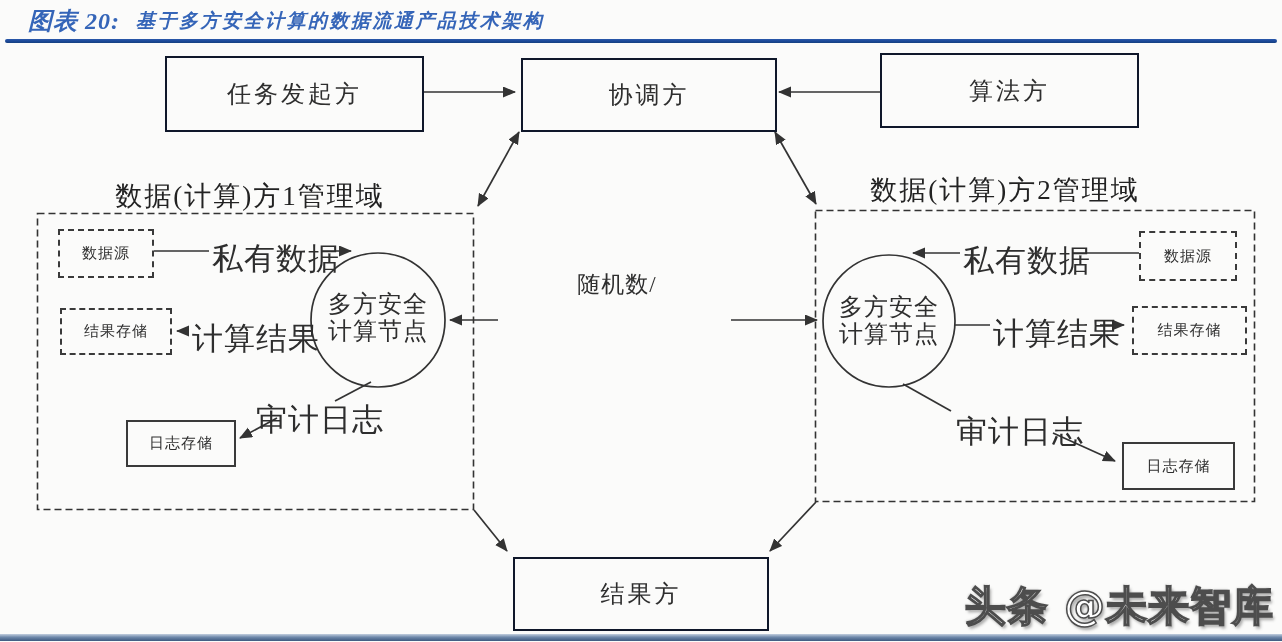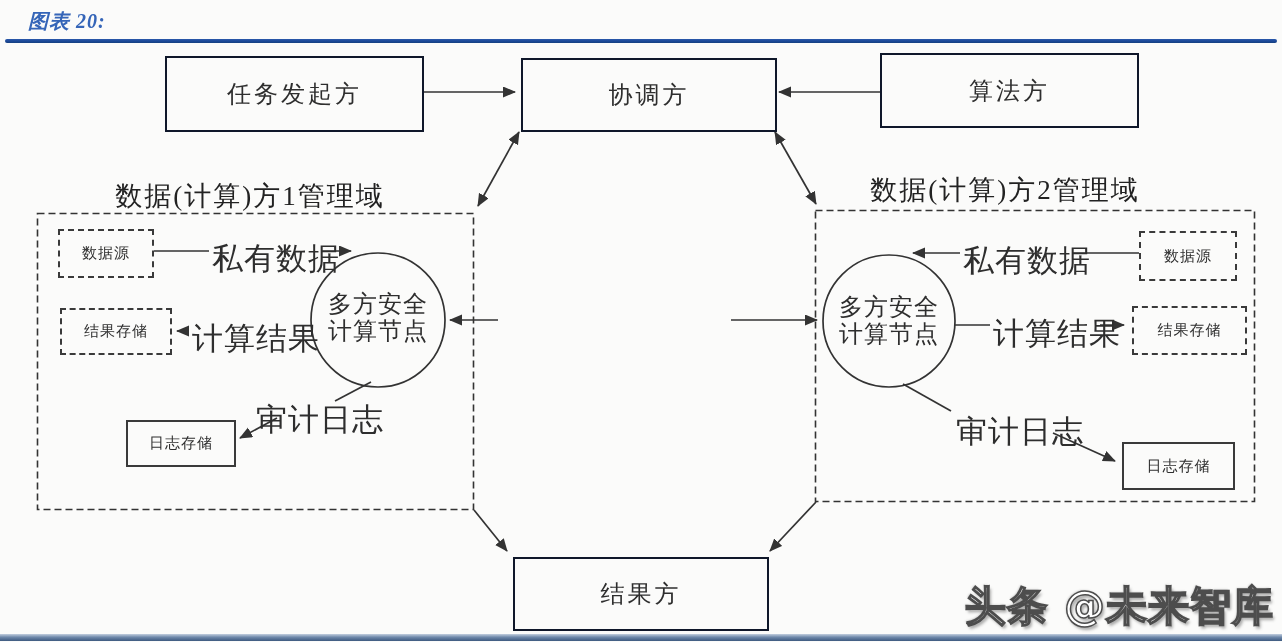--- a/index.html
+++ b/index.html
@@ -9,21 +9,21 @@
     font-family:"Liberation Serif","DejaVu Serif",serif;
     color:#2e2e2e;
   }
   
   .fig-caption{
     position:absolute;left:28px;top:8px;height:26px;
     display:flex;align-items:center;
     font-style:italic;font-weight:bold;color:#3565b8;
     white-space:nowrap;
   }
-  .fig-caption .fig-label{font-size:20px;letter-spacing:1px;}
+  .fig-caption .fig-label{font-size:24px;letter-spacing:1px;}
   .fig-caption .fig-title{font-size:19px;letter-spacing:2.5px;margin-left:16px;}
   .top-rule{
     position:absolute;left:5px;top:39px;width:1272px;height:4px;
     background:linear-gradient(180deg,#2a58ab 0%,#1b4795 60%,#16407f 100%);
     border-radius:2px;
   }
   .bottom-rule{
     position:absolute;left:0;top:634px;width:1282px;height:7px;
     background:linear-gradient(180deg,#c3cfdf 0%,#6f89ab 45%,#3e5a80 100%);
   }
@@ -69,20 +69,21 @@
     -webkit-text-stroke:1.5px #4d4d4d;
     text-shadow:2px 3px 3px rgba(70,70,70,.45), -1px -1px 2px rgba(90,90,90,.3);
     white-space:nowrap;
   }
 </style>
 </head>
 <body>
 
 <div class="fig-caption">
   <span class="fig-label">图表 20:</span>
+  <span class="fig-title">基于多方安全计算的数据流通产品技术架构</span>
 </div>
 <div class="top-rule"></div>
 
 <svg class="wires" width="1282" height="642" viewBox="0 0 1282 642">
   <defs>
     <marker id="arr" markerUnits="userSpaceOnUse" markerWidth="14" markerHeight="12" refX="12" refY="5.5" orient="auto-start-reverse">
       <path d="M0,0 L13,5.5 L0,11 Z" fill="#333"></path>
     </marker>
   </defs>
 
@@ -143,20 +144,21 @@
 <div class="flowlabel" style="left:189px;top:318px;width:104px;">计算结果</div>
 <div class="dbox" style="left:60px;top:308px;width:108px;height:43px;">
   <span>结果存储</span>
 </div>
 <div class="flowlabel nobg" style="left:253px;top:399px;width:106px;">审计日志</div>
 <div class="dbox solid" style="left:126px;top:420px;width:106px;height:43px;">
   <span>日志存储</span>
 </div>
 
 <div class="exchange">
+  <span>随机数/</span>
 </div>
 
 <div class="dbox" style="left:1139px;top:231px;width:94px;height:46px;">
   <span>数据源</span>
 </div>
 <div class="flowlabel" style="left:960px;top:240px;width:106px;">私有数据</div>
 <div class="circlelabel" style="left:822px;top:294px;width:134px;">
   <span>多方安全</span><br>
   <span>计算节点</span>
 </div>

